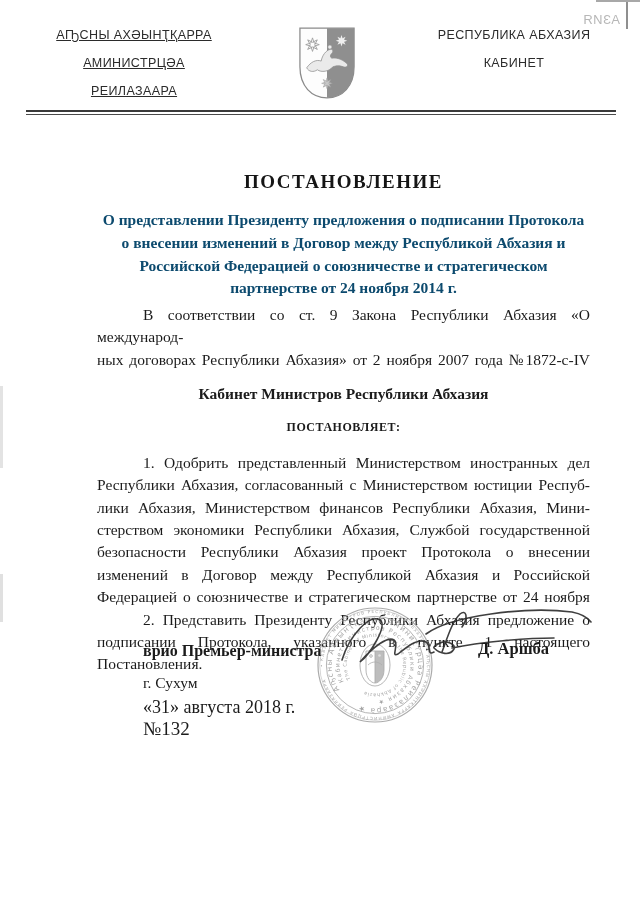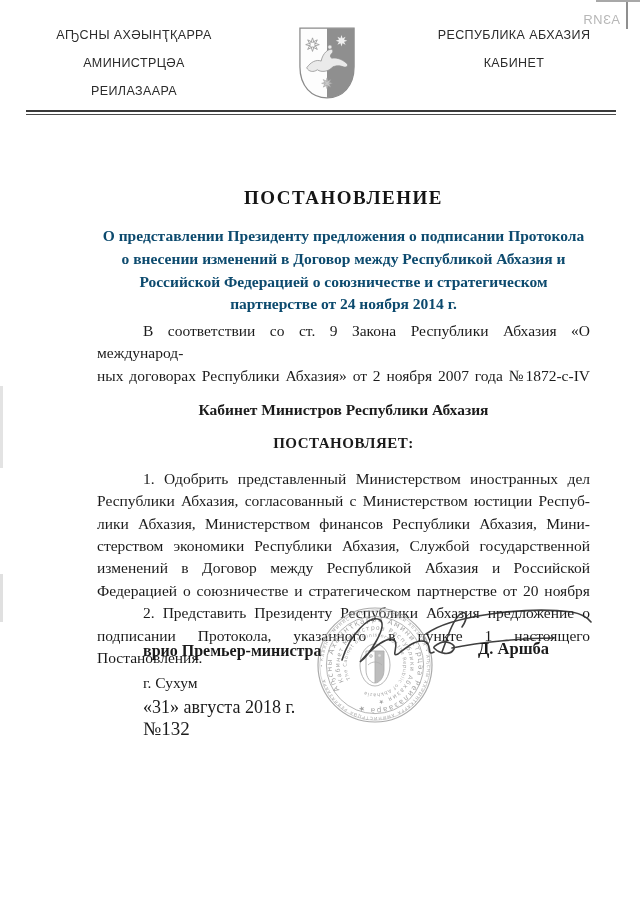--- a/index.html
+++ b/index.html
@@ -22,48 +22,48 @@
     box-sizing:content-box;
   }
   .lh-col{
     font-family:"Liberation Sans", sans-serif;
     font-size:12.5px;
     letter-spacing:0.4px;
     color:#2b2b2b;
     text-align:center;
     padding-top:2px;
   }
-  .lh-left{width:208px;}
+  .lh-left{width:208px;text-decoration:underline;}
   .lh-right{width:196px;}
   .lh-col .line{margin-bottom:14px;white-space:nowrap;}
   .lh-center{flex:1;display:flex;justify-content:center;}
   .rule{
     margin:0 24px 0 26px;
     height:2px;
     border-top:2.5px solid #3a3a3a;
     border-bottom:1.5px solid #4a4a4a;
   }
   
   .content{
     margin:0 50px 0 97px;
     font-size:15.5px;
     line-height:22.4px;
   }
   .doc-title{
-    margin-top:72px;
+    margin-top:56px;
     text-align:center;
     font-weight:bold;
     font-size:19px;
     letter-spacing:1.5px;
     color:#151515;
   }
   .subject{margin-top:16px;font-weight:bold;line-height:22.6px;color:#0c4a6e;}
   .preamble{margin-top:4px;font-family:Liberation Serif, serif;}
   .issuer{margin-top:12px;text-align:center;font-weight:bold;}
-  .resolves{margin-top:11px;text-align:center;font-weight:bold;font-size:15px;letter-spacing:0.5px;}
+  .resolves{margin-top:11px;text-align:center;font-weight:bold;font-size:12px;letter-spacing:0.5px;}
   .clause1{margin-top:13px;}
   .clause2{margin-top:0;}
   .jline{text-align:justify;text-align-last:justify;}
   .jline.last-left{text-align-last:left;}
   .cline{text-align:center;}
   
   .abs{position:absolute;}
   .sig-label{left:143px;top:642px;font-weight:bold;font-size:16px;white-space:nowrap;}
   .sig-name{left:478px;top:639px;font-weight:bold;font-size:16.5px;white-space:nowrap;}
   .issued-city{left:143px;top:674px;font-size:15.5px;}
@@ -139,22 +139,23 @@
         <div class="line jline" style="text-indent: 46px;">В соответствии со ст. 9 Закона Республики Абхазия «О международ-</div>
         <div class="line jline">ных договорах Республики Абхазия» от 2 ноября 2007 года №1872-с-IV</div>
       </div>
     <div class="issuer">Кабинет Министров Республики Абхазия</div>
     <div class="resolves">ПОСТАНОВЛЯЕТ:</div>
     <div class="clause1">
         <div class="line jline" style="text-indent: 46px;">1. Одобрить  представленный  Министерством  иностранных  дел</div>
         <div class="line jline">Республики Абхазия, согласованный с Министерством юстиции Респуб-</div>
         <div class="line jline">лики Абхазия, Министерством финансов Республики Абхазия, Мини-</div>
         <div class="line jline">стерством экономики Республики Абхазия, Службой государственной</div>
+        <div class="line jline">безопасности Республики Абхазия проект Протокола о внесении</div>
         <div class="line jline">изменений в Договор между Республикой Абхазия и Российской</div>
-        <div class="line jline">Федерацией о союзничестве и стратегическом партнерстве от 20 ноября</div>
+        <div class="line jline">Федерацией о союзничестве и стратегическом партнерстве от 24 ноября</div>
       </div>
     <div class="clause2">
         <div class="line jline" style="text-indent: 46px;">2. Представить Президенту Республики Абхазия предложение о</div>
         <div class="line jline">подписании Протокола, указанного в пункте 1 настоящего Постановления.</div>
       </div>
   </div>
 
   <svg class="abs stamp-svg" viewBox="-62 -62 124 124" width="124" height="124" aria-hidden="true">
     <defs>
       <path id="ring-outer" d="M 0 -52 A 52 52 0 1 1 -0.05 -52"></path>

